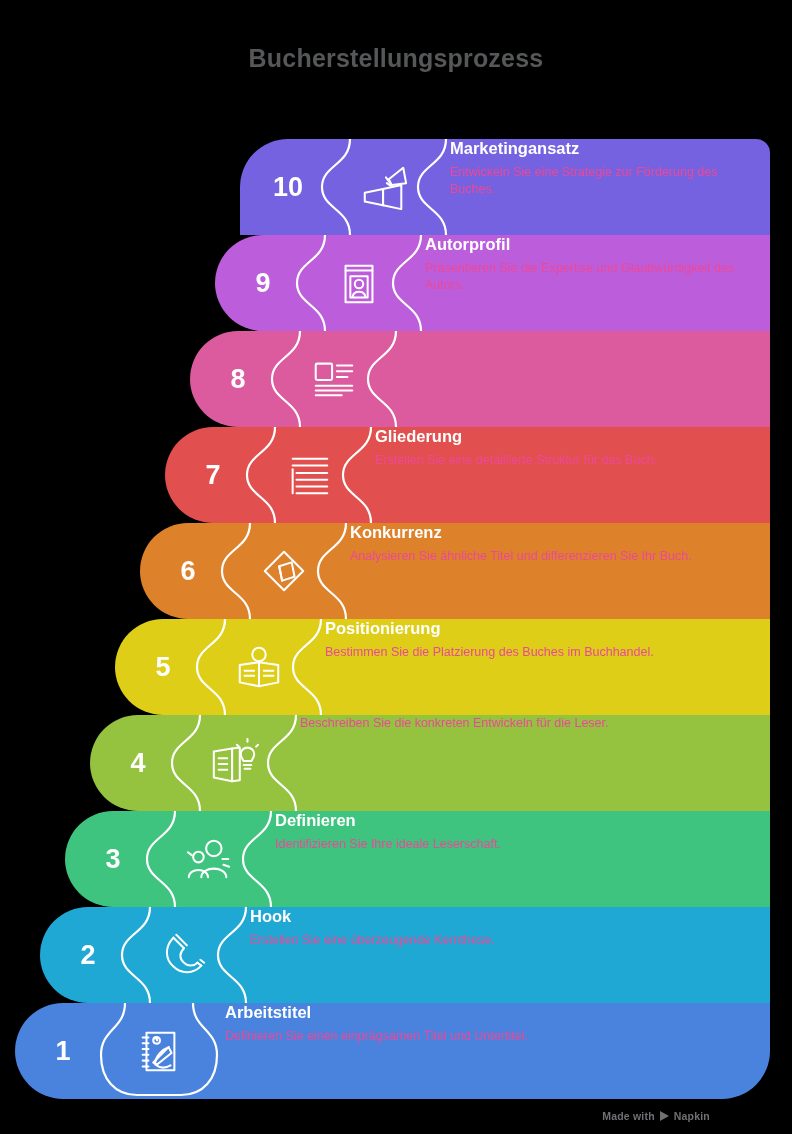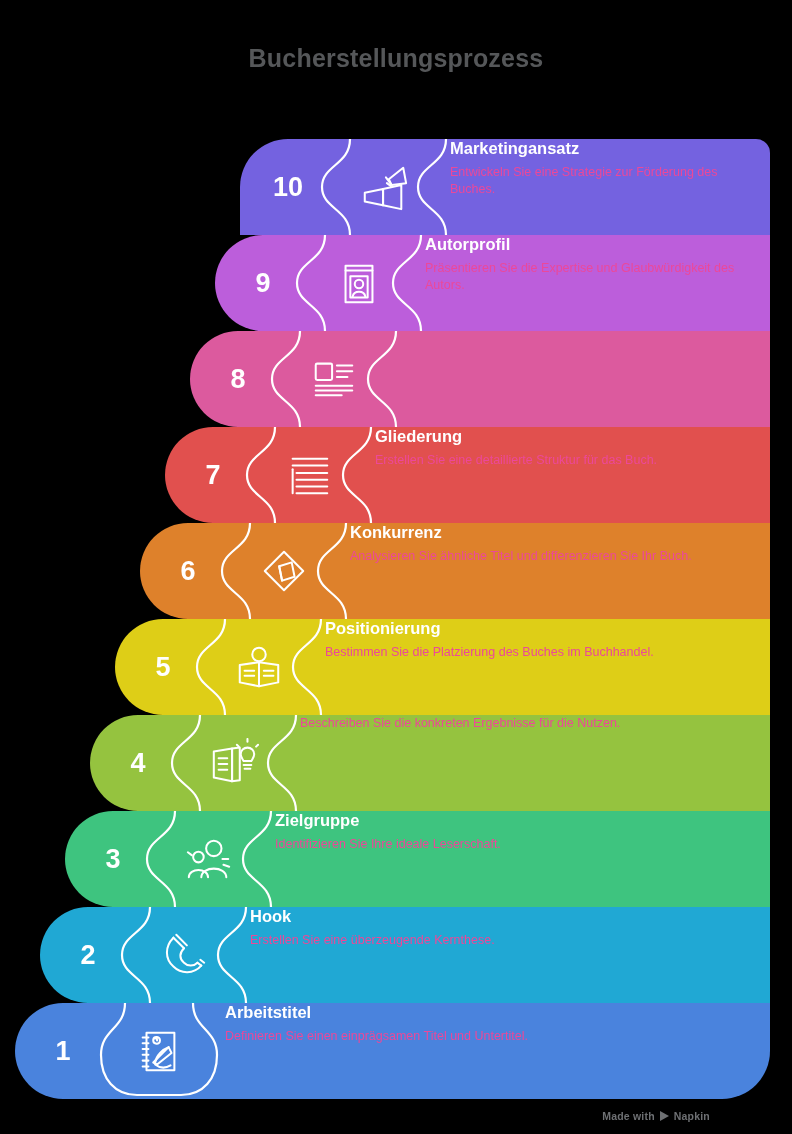--- a/index.html
+++ b/index.html
@@ -302,21 +302,21 @@
               <path d="M31 9 L29 7"></path>
     </g>
           </svg>
         </div>
         <div class="sep sep-b">
           <svg viewBox="0 0 60 96">
             <path d="M 44 0 C 44 26 16 26 16 48 C 16 70 44 70 44 96" fill="none" stroke="#ffffff" stroke-width="2.2"></path>
           </svg>
         </div>
         <div class="text-cell">
-          <div class="t-desc">Beschreiben Sie die konkreten Ergebnisse für die Nutzen.</div>
+          <div class="t-desc">Beschreiben Sie die konkreten Entwickeln für die Leser.</div>
         </div>
       </div>
       <div class="row" style="top: 672px; left: 65px; z-index: 8;">
         <div class="row-body" style="background: rgb(62, 196, 127);"></div>
         <div class="num">3</div>
         <div class="sep sep-a">
           <svg viewBox="0 0 60 96">
             <path d="M 44 0 C 44 26 16 26 16 48 C 16 70 44 70 44 96" fill="none" stroke="#ffffff" stroke-width="2.2"></path>
           </svg>
         </div>
@@ -332,21 +332,21 @@
       <path d="M8 22 L4 19"></path>
     </g>
           </svg>
         </div>
         <div class="sep sep-b">
           <svg viewBox="0 0 60 96">
             <path d="M 44 0 C 44 26 16 26 16 48 C 16 70 44 70 44 96" fill="none" stroke="#ffffff" stroke-width="2.2"></path>
           </svg>
         </div>
         <div class="text-cell">
-          <div class="t-title">Zielgruppe</div>
+          <div class="t-title">Definieren</div>
           <div class="t-desc">Identifizieren Sie Ihre ideale Leserschaft.</div>
         </div>
       </div>
       <div class="row" style="top: 768px; left: 40px; z-index: 9;">
         <div class="row-body" style="background: rgb(32, 168, 212);"></div>
         <div class="num">2</div>
         <div class="sep sep-a">
           <svg viewBox="0 0 60 96">
             <path d="M 44 0 C 44 26 16 26 16 48 C 16 70 44 70 44 96" fill="none" stroke="#ffffff" stroke-width="2.2"></path>
           </svg>

